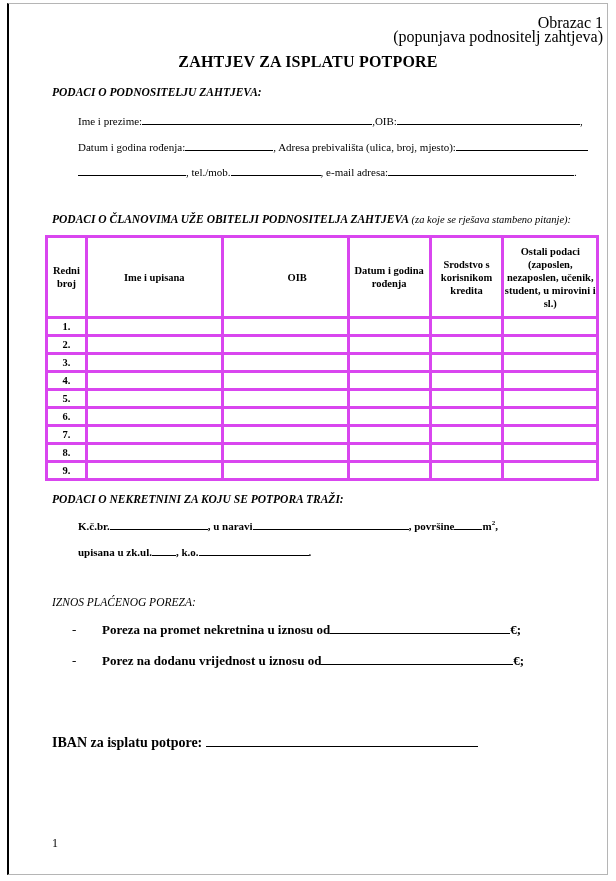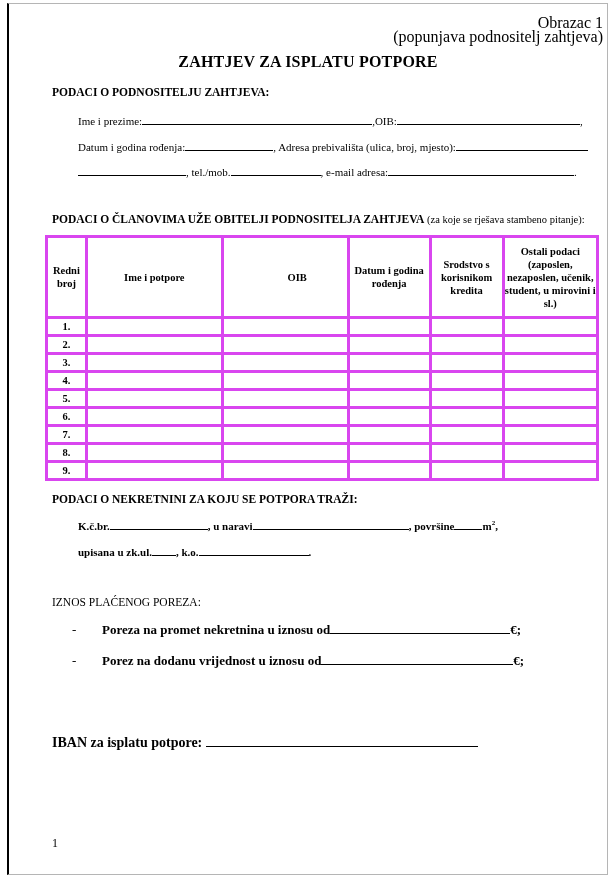--- a/index.html
+++ b/index.html
@@ -4,21 +4,21 @@
 <style>
   html, body { margin:0; padding:0; background:#ffffff; }
   body { width:616px; height:881px; position:relative; overflow:hidden;
          font-family:"Liberation Serif", "DejaVu Serif", serif; color:#000; }
   .page { position:absolute; left:7px; top:3px; width:601px; height:872px;
           border-top:1px solid #b5b5b5; border-right:1px solid #b5b5b5; border-bottom:1px solid #b5b5b5;
           border-left:2px solid #000; box-sizing:border-box; background:#fff; }
   .abs { position:absolute; white-space:nowrap; }
   .hdr-right { right:13px; text-align:right; font-size:16px; line-height:14px; }
   .title { left:0; width:100%; text-align:center; top:53px; font-size:16px; font-weight:bold; letter-spacing:0.2px; }
-  .sec { font-size:11.5px; font-weight:bold; }
+  .sec { font-size:11.5px; font-weight:bold;font-style:italic; }
   .sec .normal { font-weight:normal; font-size:10.5px; }
   .line { font-size:11px;margin-left:26px; }
   .u { display:inline-block; border-bottom:1px solid #000; height:10px; vertical-align:baseline; }
   .bold { font-weight:bold; }
   table.members { position:absolute; left:45px; top:235px; width:554px; border-collapse:collapse; font-size:10.5px; }
   table.members th, table.members td { border:3px solid #d946ef; padding:0; text-align:center; }
   table.members th { font-weight:bold; height:78px; line-height:13px; }
   table.members td { height:15px; font-weight:bold; font-size:10.5px; }
   table.members tr.thick td { border-bottom:1.5px solid #000; }
   .bullet-row { font-size:13px; font-weight:bold; }
@@ -51,21 +51,21 @@
 </div>
 
 <div class="abs sec" style="left:52px; top:213px;">
   <span>PODACI O ČLANOVIMA UŽE OBITELJI PODNOSITELJA ZAHTJEVA</span><span class="normal"> (za koje se rješava stambeno pitanje):</span>
 </div>
 
 <table class="members">
   <thead>
     <tr>
       <th style="width:38px;margin-left:16px;">Redni broj</th>
-      <th style="width:144px;">Ime i potpore</th>
+      <th style="width:144px;">Ime i upisana</th>
       <th style="width:108px;padding-left:24px;">OIB</th>
       <th style="width:84px;">Datum i godina rođenja</th>
       <th style="width:72px;">Srodstvo s korisnikom kredita</th>
       <th style="width:96px;">Ostali podaci (zaposlen, nezaposlen, učenik, student, u mirovini i sl.)</th>
     </tr>
   </thead>
   <tbody id="member-rows">
       <tr>
         <td>1.</td>
         <td></td>

